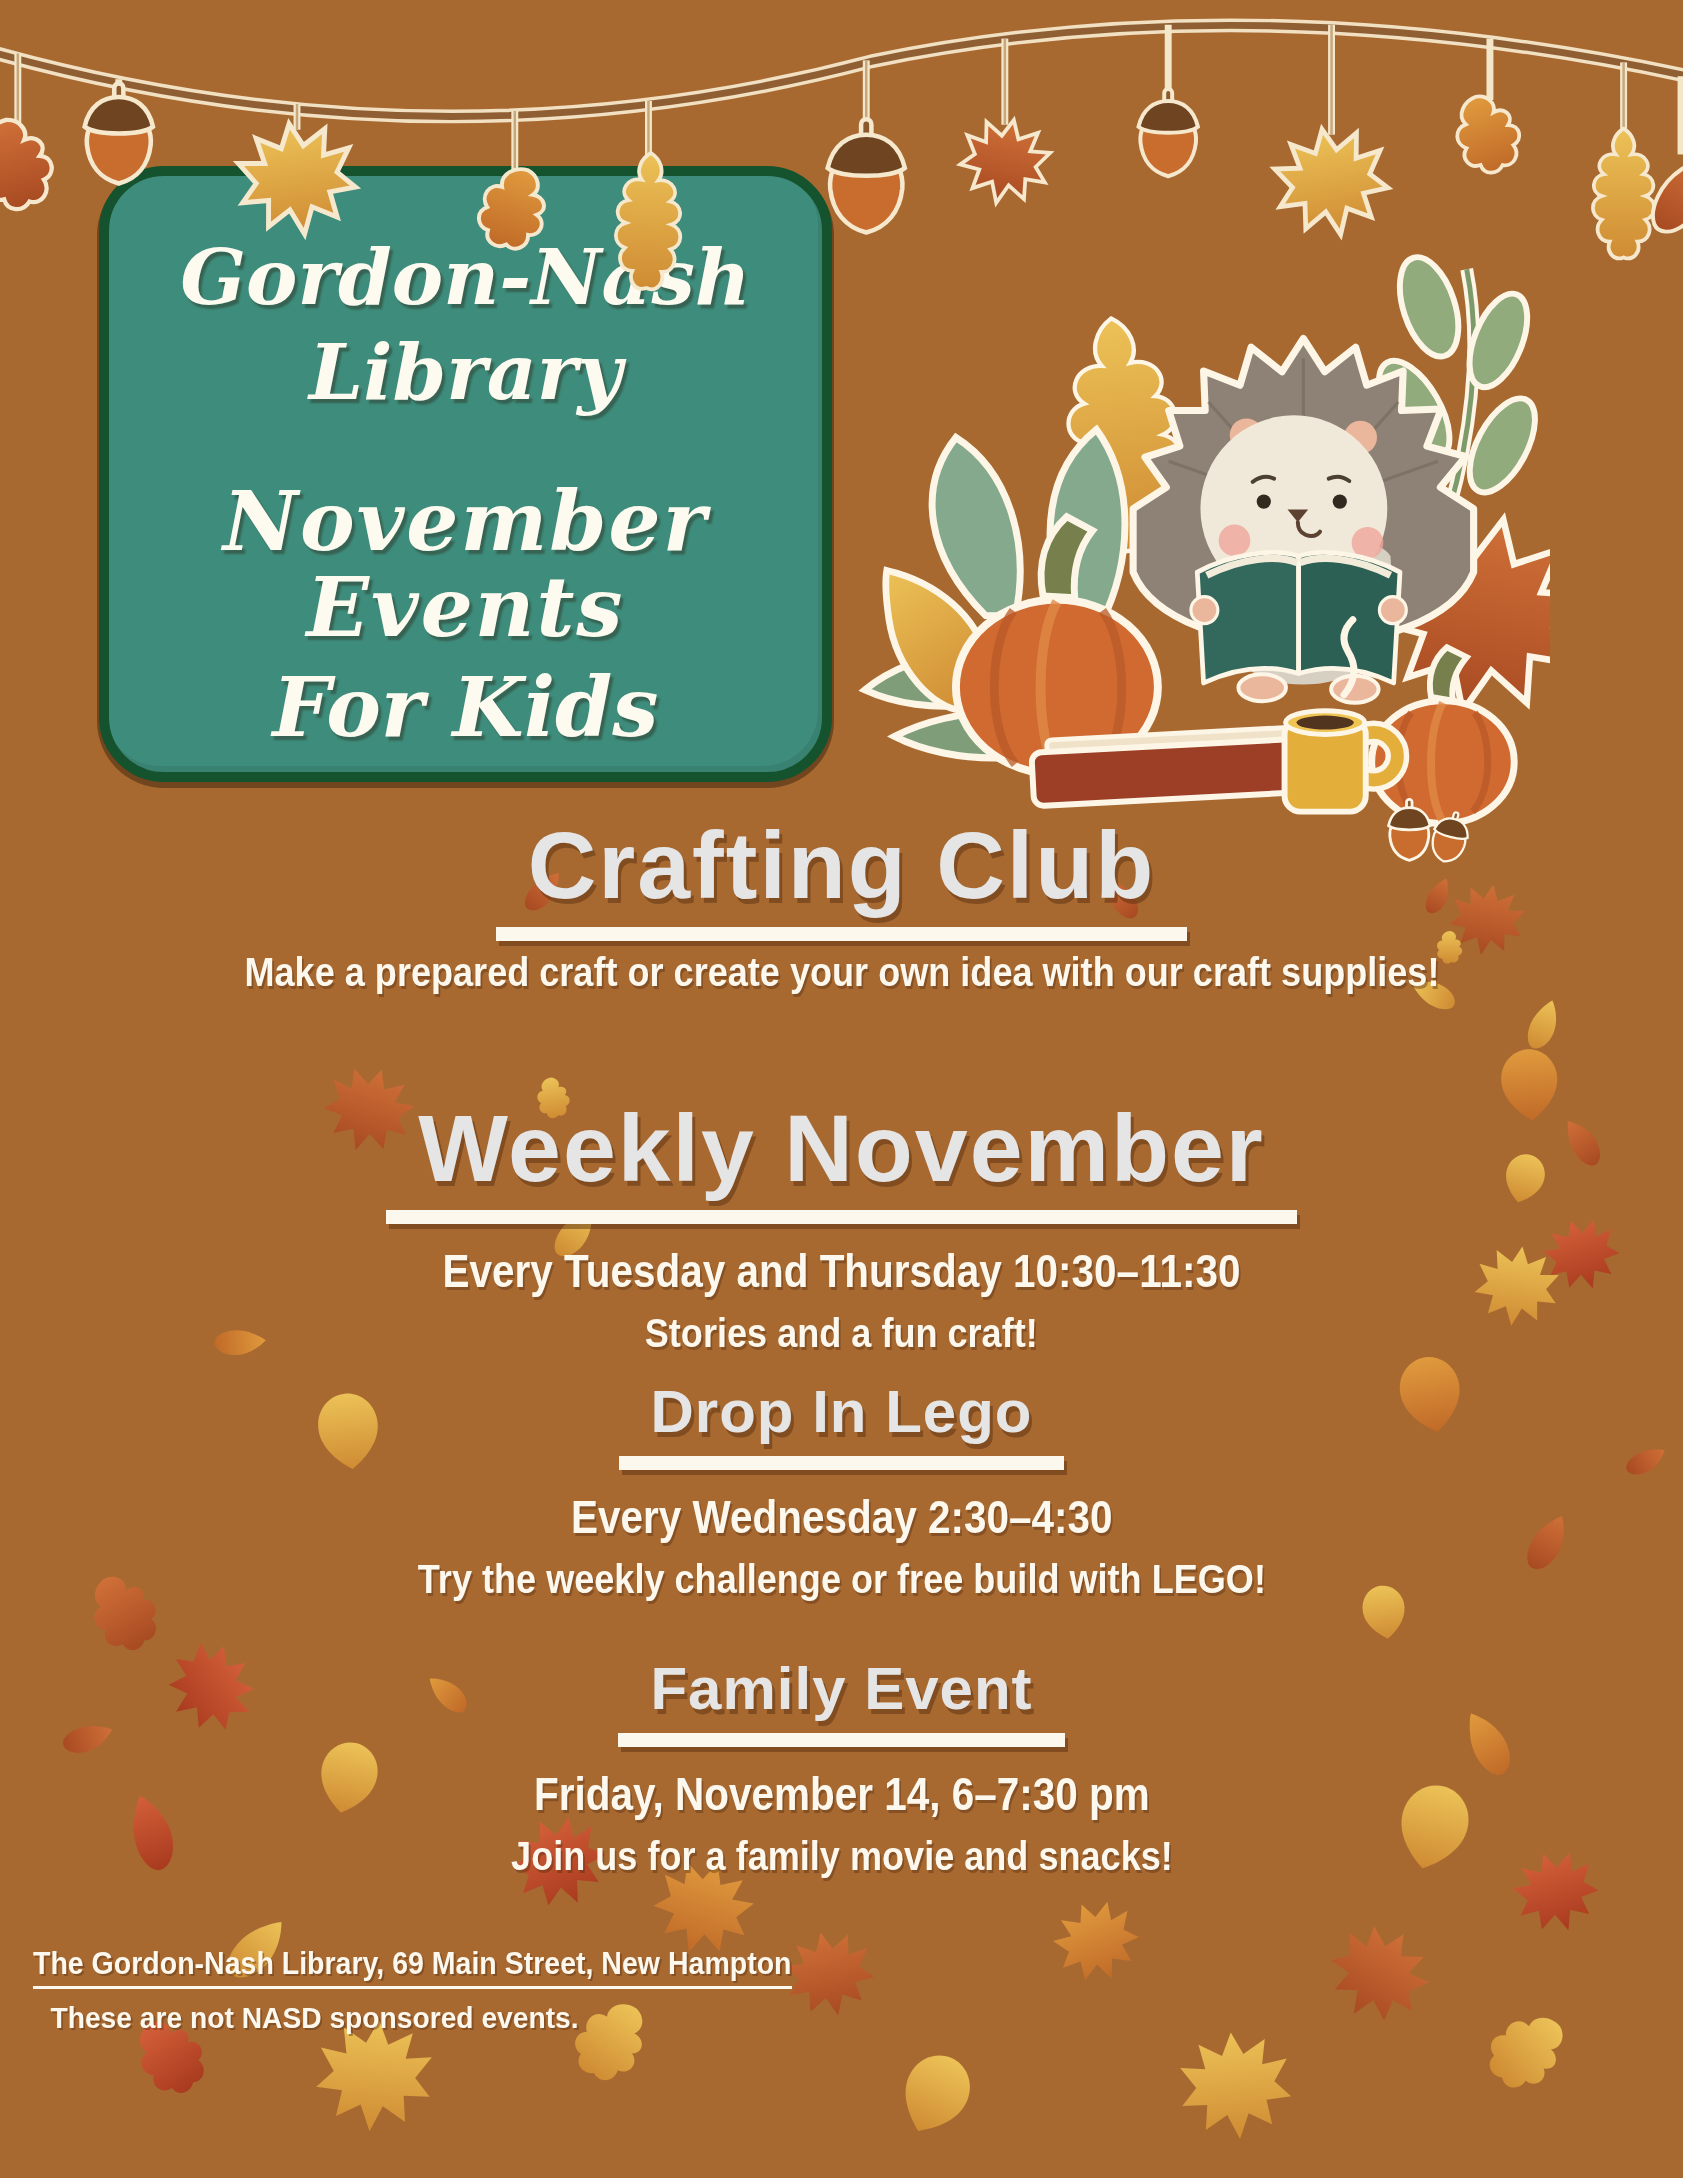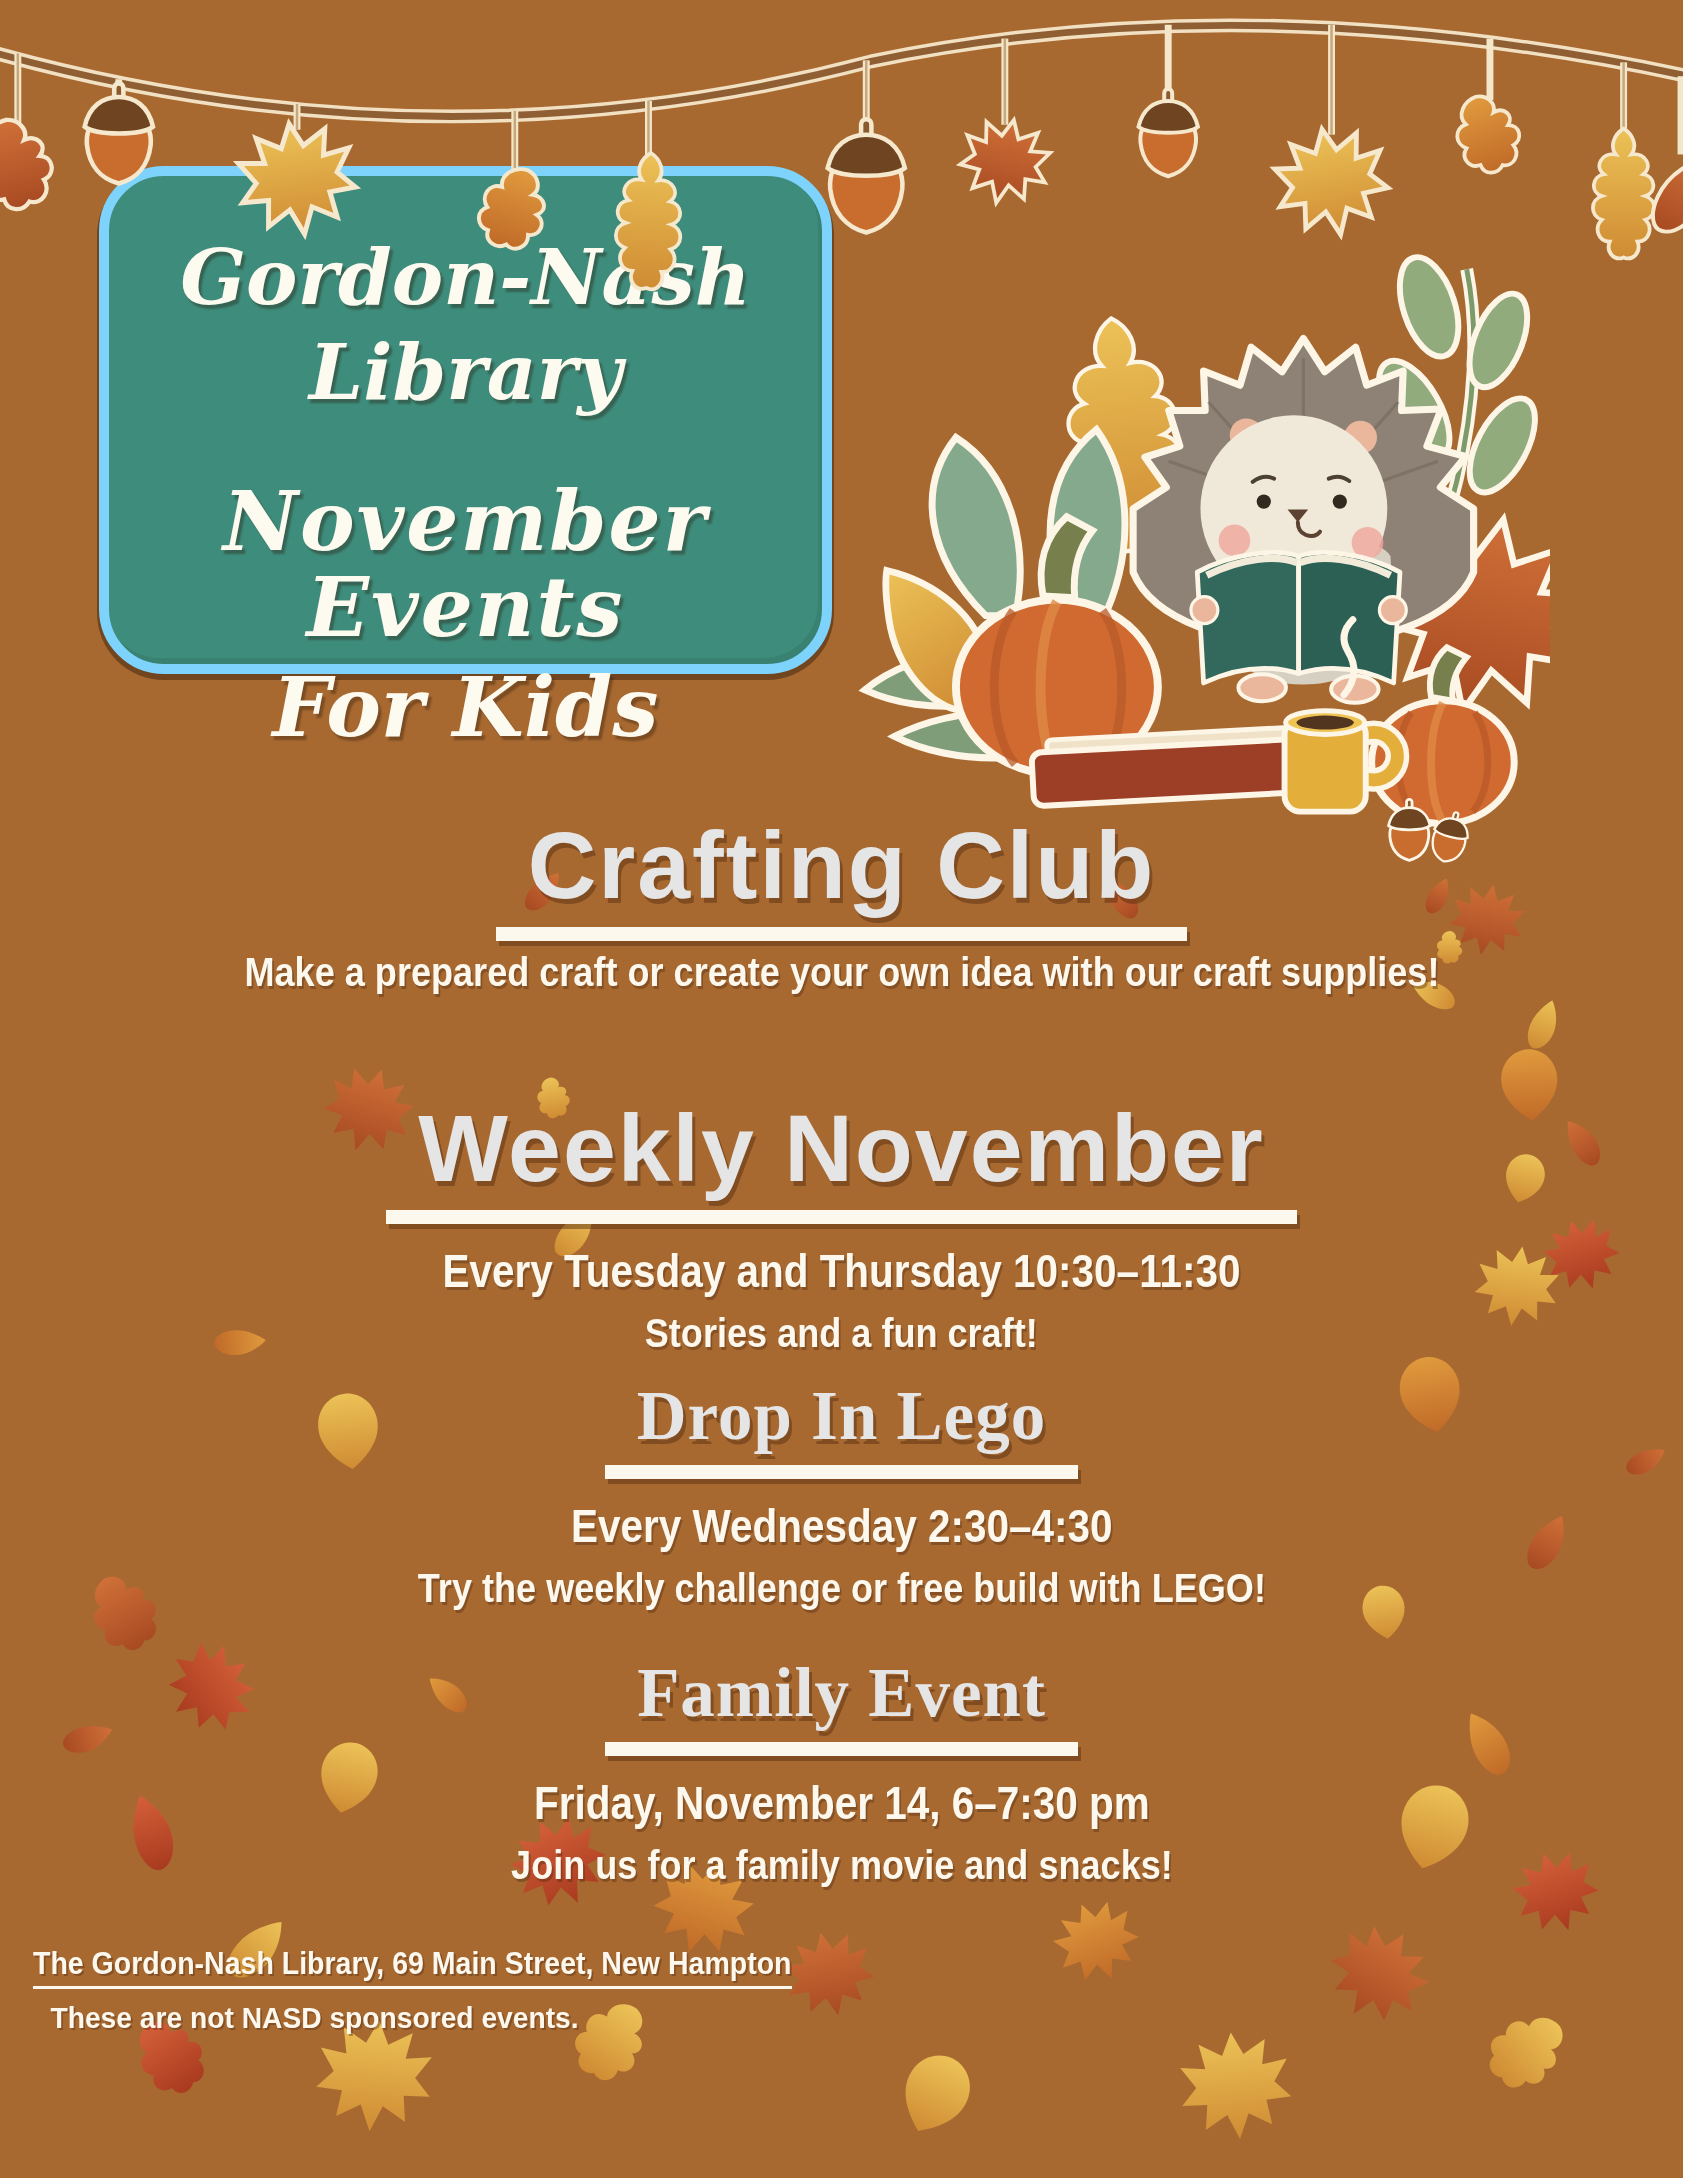--- a/index.html
+++ b/index.html
@@ -6,40 +6,40 @@
   #poster{
     position:relative;width:1683px;height:2178px;overflow:hidden;
     background:#a86931;
     font-family:"Liberation Sans",sans-serif;
   }
   svg{display:block}
   .layer{position:absolute;left:0;top:0;pointer-events:none}
 
   
   #title-panel{
-    position:absolute;left:99px;top:166px;width:733px;height:508px;
-    background:#3e8c7b;border:10px solid #7dd3fc;border-radius:65px;
+    position:absolute;left:99px;top:166px;width:733px;height:616px;
+    background:#3e8c7b;border:10px solid #14532d;border-radius:65px;
     box-sizing:border-box;z-index:2;
     box-shadow:0 4px 0 2px rgba(47,26,9,.45), inset -4px -6px 0 rgba(0,0,0,.08);
     display:flex;flex-direction:column;align-items:center;text-align:center;
   }
   .script{
     font-family:"DejaVu Serif",serif;font-style:italic;font-weight:700;
     color:#fdfaf0;text-shadow:3px 4px 2px rgba(40,22,8,.35);line-height:1.05;
   }
   .panel-line1{font-size:77px;margin-top:61px}
   .panel-line2{font-size:77px;margin-top:14px}
   .panel-line3{font-size:82px;margin-top:65px;letter-spacing:2px}
   .panel-line4{font-size:82px;margin-top:14px}
 
   
   .event{position:absolute;left:0;right:0;text-align:center;color:#fcf8ee;z-index:4}
   .event-title{margin:0;line-height:1;font-weight:700;color:#e5e5e5}
   .font-round{font-family:"Liberation Sans",sans-serif;font-size:95px;letter-spacing:2px}
-  .font-curly{font-family:Liberation Serif, serif;font-size:69px;letter-spacing:1px}
+  .font-curly{font-family:Liberation Sans, sans-serif;font-size:60px;letter-spacing:1px}
   .u{
     display:inline-block;padding:0 32px 14px;border-bottom:14px solid #fcf8ee;
     filter:drop-shadow(3px 5px 0 rgba(80,42,14,.45));
   }
   .cond{
     display:inline-block;transform:scaleX(.88);transform-origin:center;
     font-weight:700;text-shadow:2px 3px 0 rgba(80,42,14,.4);white-space:nowrap;
   }
   .event-schedule{margin-top:16px;font-size:46px}
   .event-desc{margin-top:4px;font-size:41px}

